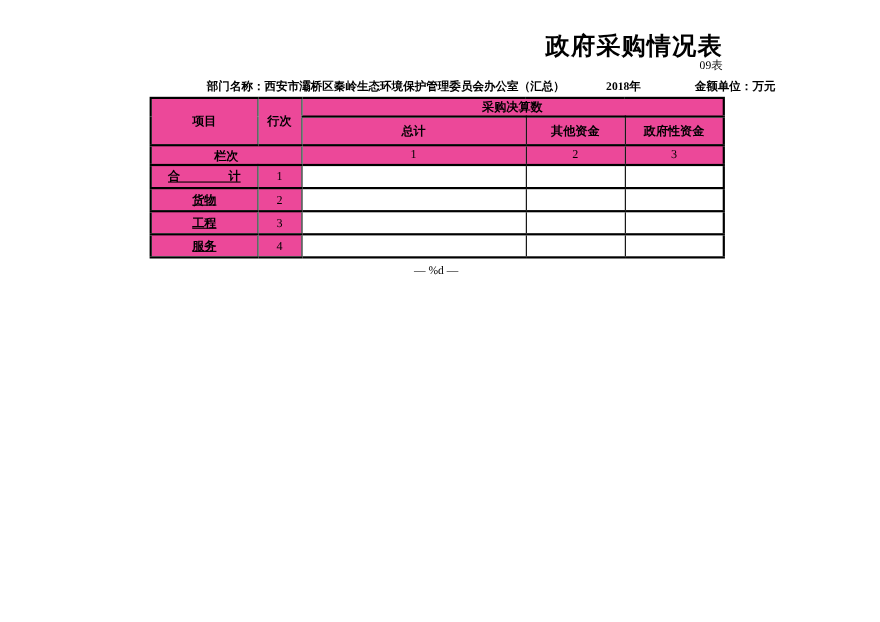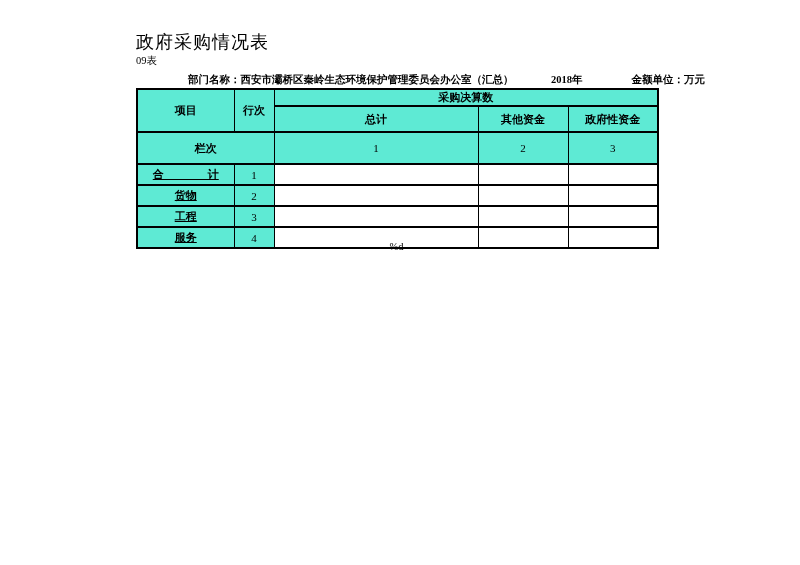--- a/index.html
+++ b/index.html
@@ -15,31 +15,32 @@
     font-family: "Liberation Serif", "DejaVu Serif", serif;
     color: #000000;
     overflow: hidden;
   }
   .content-title {
     position: absolute;
     left: 136px;
     top: 30px;
     width: 521px;
     margin: 0;
-    text-align: left;
-    font-size: 18px;
-    font-weight: normal;
+    text-align: right;
+    font-size: 22px;
+    font-weight: bold;
     letter-spacing: 1px;
     line-height: 24px;
   }
   .table-no {
     position: absolute;
     left: 136px;
     top: 55px;
     width: 521px;
+    text-align: right;
     font-size: 10.5px;
     line-height: 12px;
   }
   .meta-row {
     position: absolute;
     left: 136px;
     top: 73px;
     width: 521px;
     height: 14px;
     font-size: 10.5px;
@@ -64,25 +65,25 @@
   table.report th, table.report td {
     border: 1px solid #000000;
     border-top-width: 2px;
     border-bottom-width: 2px;
     padding: 0;
     text-align: center;
     vertical-align: middle;
     overflow: hidden;
     white-space: nowrap;
   }
-  .gray  { background: #5eead4; }
+  .gray  { background: #ec4899; }
   .white { background: #ffffff; }
   tr.hrow1 { height: 16px; }
   tr.hrow2 { height: 26px; margin-left: 12px; }
-  tr.irow  { height: 32px; padding-left: 40px; }
+  tr.irow  { height: 18px; padding-left: 40px; }
   tr.drow  { height: 21px; }
   th.hcell { font-weight: bold; }
   td.index-label { font-weight: bold; }
   td.index-num   { font-weight: normal; }
   td.item-cell   { font-weight: bold; text-decoration: underline; }
   td.line-cell   { font-weight: normal; }
 
   .page-footer {
     position: absolute;
     left: 136px;

